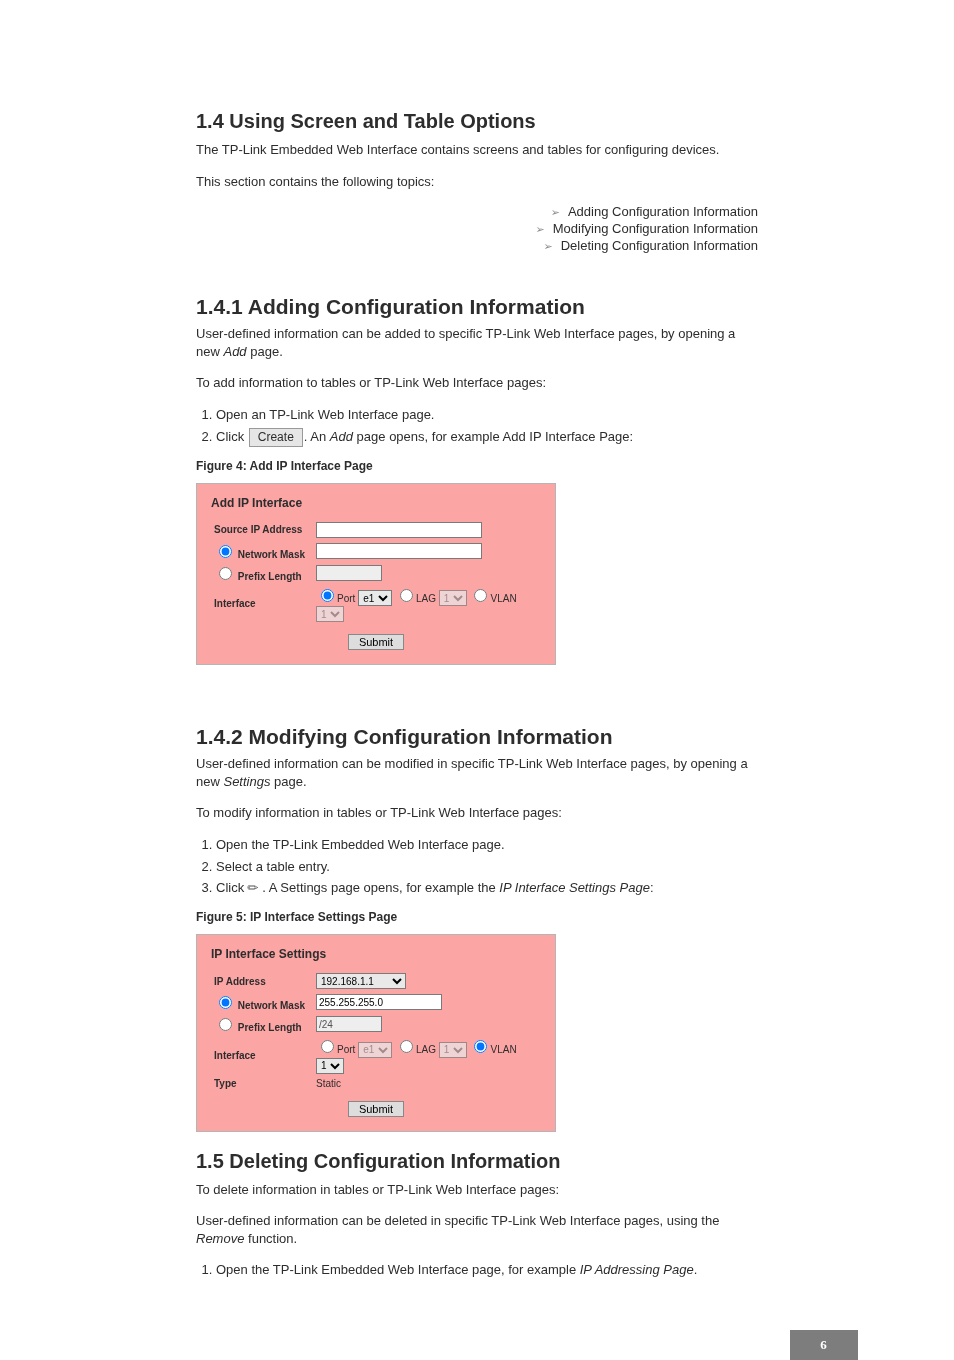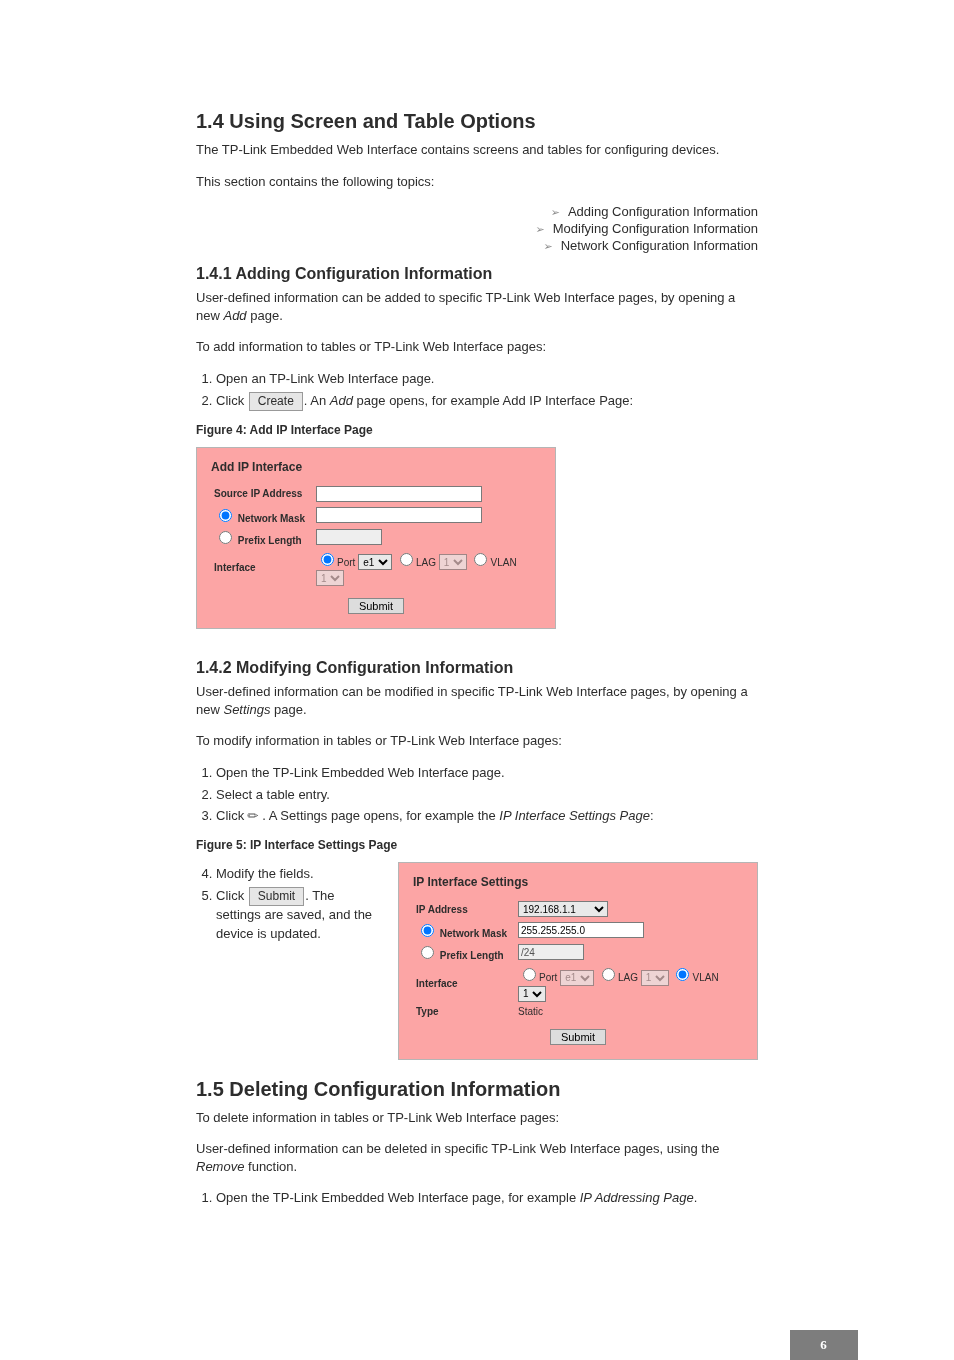--- a/index.html
+++ b/index.html
@@ -17,23 +17,23 @@
     position: relative;
     box-sizing: border-box;
     padding: 110px 100px 60px 100px;
   }
   h2.section {
     font-size: 20px;
     font-weight: bold;
     margin: 0 0 8px 0;
   }
   h3.subsection {
-    font-size: 16px;
-    font-weight: bold;
-    margin: 12px 0 6px 0;
+    font-size: 21px;
+    font-weight: bold;
+    margin: 42px 0 6px 0;
   }
   p {
     margin: 0 0 14px 0;
     line-height: 1.35;
   }
   ul.arrows {
     list-style: none;
     padding-left: 14px;
     margin: 0 0 10px 0;
     text-align: right;
@@ -155,21 +155,21 @@
 <body>
 
 <div class="page">
 
   <h2 class="section">1.4   Using Screen and Table Options</h2>
   <p>The TP-Link Embedded Web Interface contains screens and tables for configuring devices.</p>
   <p>This section contains the following topics:</p>
   <ul class="arrows">
     <li>Adding Configuration Information</li>
     <li>Modifying Configuration Information</li>
-    <li>Network Configuration Information</li>
+    <li>Deleting Configuration Information</li>
   </ul>
 
   <h3 class="subsection">1.4.1   Adding Configuration Information</h3>
   <p>
     <span>User-defined information can be added to specific TP-Link Web Interface pages, by opening a new </span><em>Add</em><span> page.</span>
   </p>
   <p>To add information to tables or TP-Link Web Interface pages:</p>
   <ol class="compact">
     <li>Open an TP-Link Web Interface page.</li>
     <li>
@@ -234,28 +234,20 @@
     <li>Open the TP-Link Embedded Web Interface page.</li>
     <li>Select a table entry.</li>
     <li>
       <span>Click </span><span class="pencil">✎</span><span> . A Settings page opens, for example the </span><em>IP Interface Settings Page</em><span>:</span>
     </li>
   </ol>
 
   <div class="figcap">Figure 5: IP Interface Settings Page</div>
 
   <div class="row2col">
-    <div class="left">
-      <ol class="compact" start="4">
-        <li>Modify the fields.</li>
-        <li>
-          <span>Click </span><span class="btn">Submit</span><span>. The settings are saved, and the device is updated.</span>
-        </li>
-      </ol>
-    </div>
     <div class="right">
       <div class="panel">
         <div class="title">IP Interface Settings</div>
         <table class="form">
           <tbody>
               <tr>
             <td class="lbl">IP Address</td>
             <td><select class="sel" style="width:90px"><option>192.168.1.1</option></select></td>
           </tr>
           <tr>

